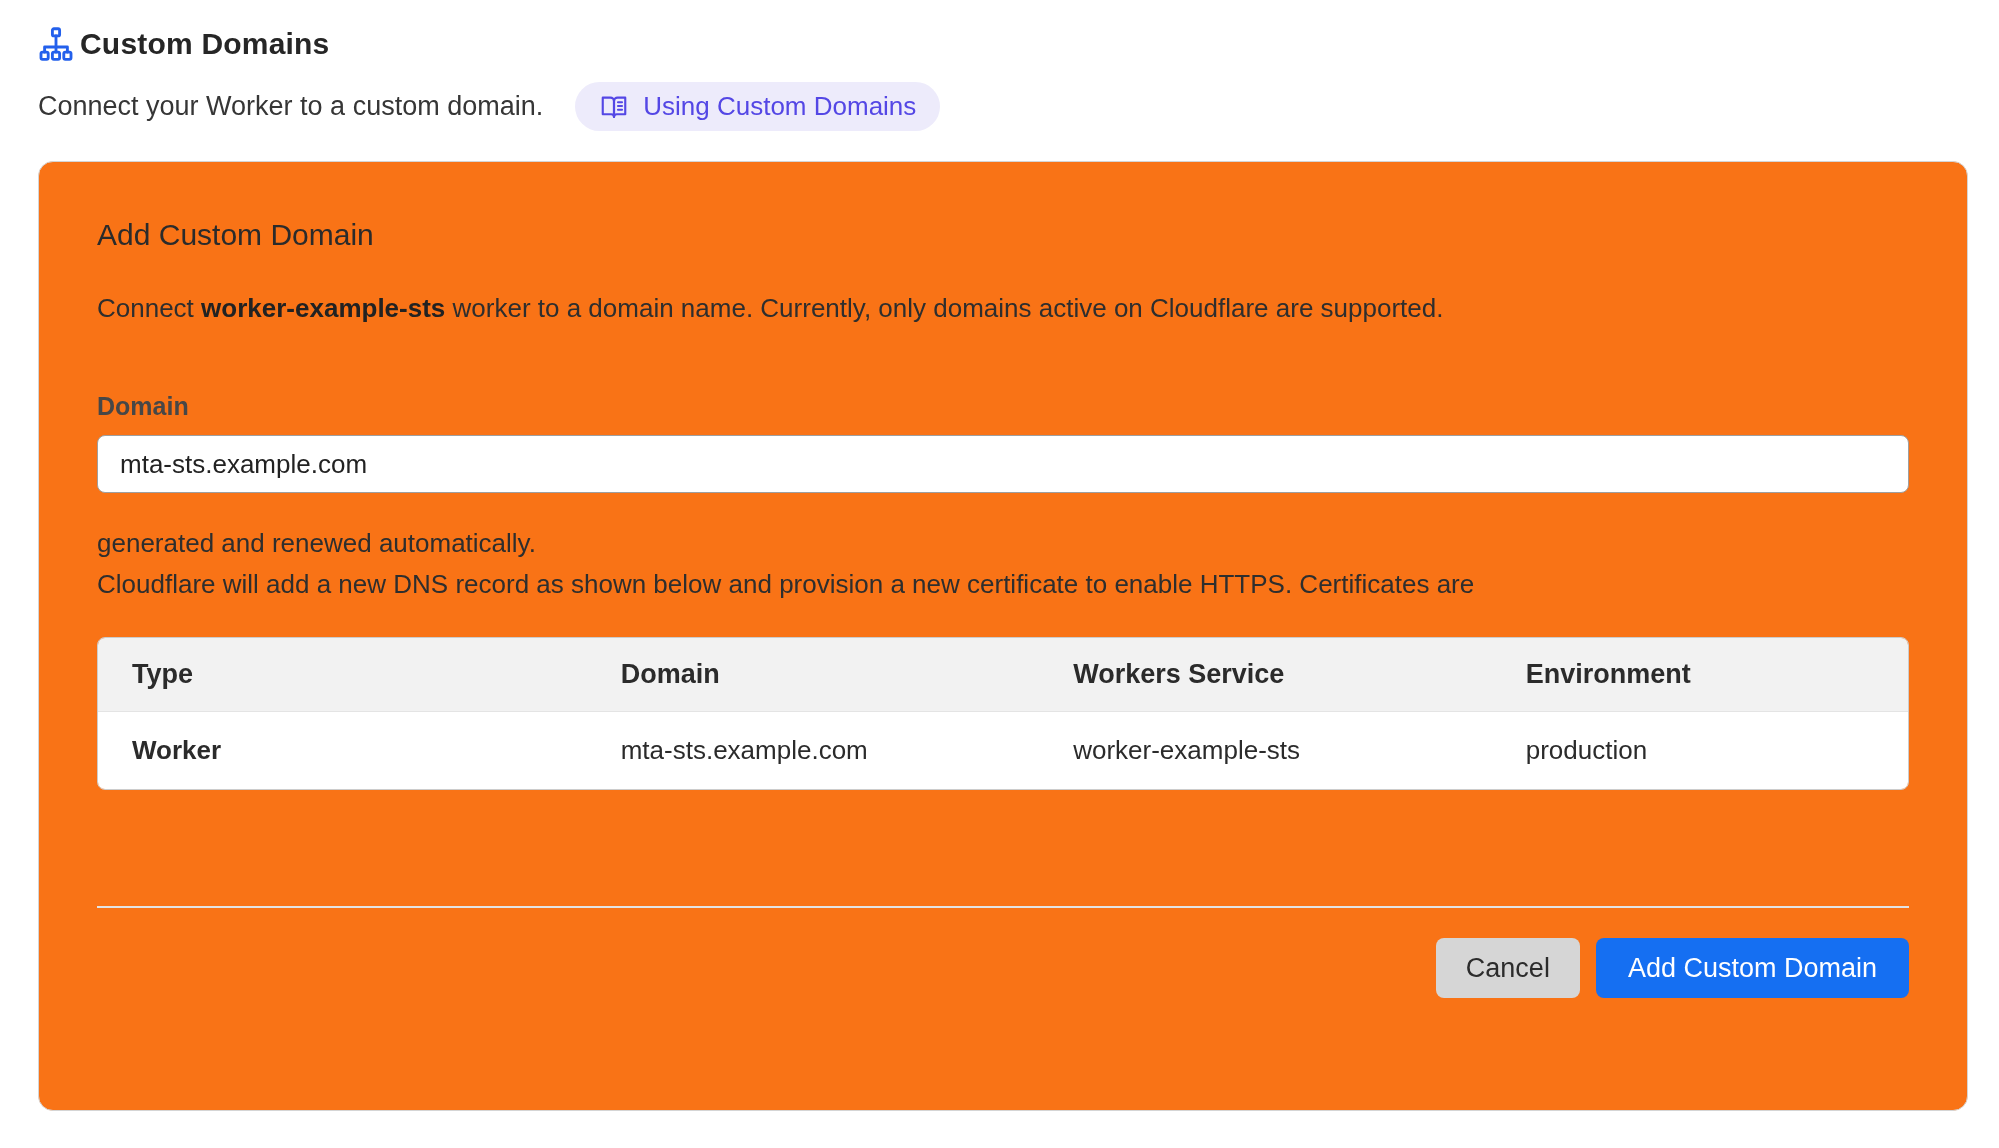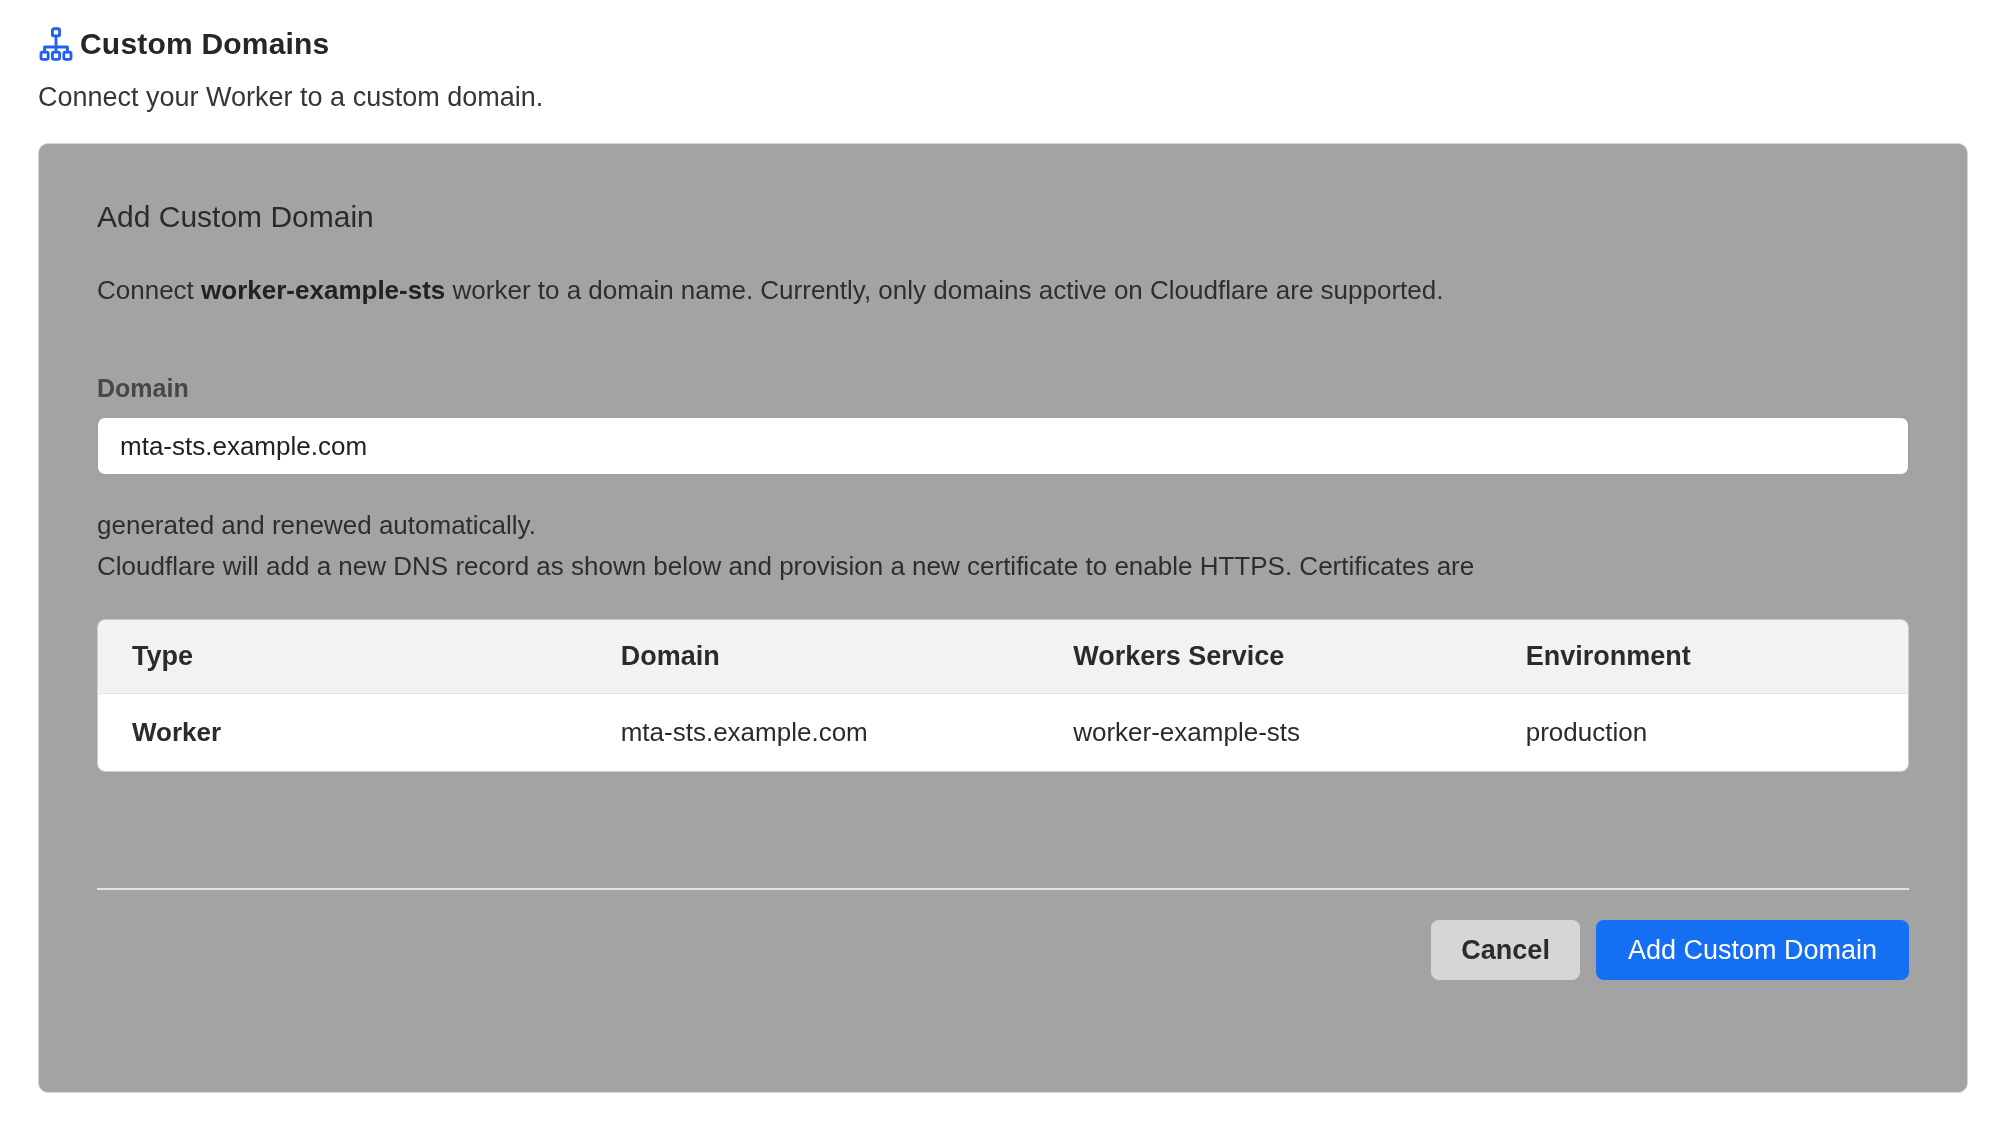--- a/index.html
+++ b/index.html
@@ -24,22 +24,22 @@
     display: inline-flex; align-items: center; gap: 14px;
     background: #edebfb; color: #5447e5;
     border-radius: 25px; padding: 9px 24px;
     font-size: 26px; text-decoration: none; cursor: pointer;
   }
 
   
   .card {
     margin-top: 30px;
     width: 1930px; height: 950px;
-    border: 1px solid #d5d5d5; border-radius: 10px;
-    background: #a3a3a3;
+    border: 1px solid #d5d5d5; border-radius: 15px;
+    background: #f97316;
     padding: 56px 58px 0 58px;
   }
   .card h2 { font-size: 30px; font-weight: 400; color: #2b2b2b; margin: 0; }
   .card-description { font-size: 26px; color: #2e2e2e; margin: 36px 0 5px 0; line-height: 40px; }
   .card-description b { font-weight: 700; color: #222; }
 
   .field-label { display: block; margin-top: 64px; font-size: 25px; font-weight: 700; color: #474747; }
   .text-input {
     display: block; margin-top: 14px; width: 100%; height: 58px;
     border: 1px solid #9f9f9f; border-radius: 8px;
@@ -71,21 +71,21 @@
   .cell-bold { font-weight: 700; }
 
   
   .footer-divider { border: none; border-top: 2px solid #e3e3e3; margin: 116px 0 0 0; }
   .actions { display: flex; justify-content: flex-end; gap: 16px; margin-top: 30px; }
   .btn {
     height: 60px; border: none; border-radius: 8px;
     font-size: 27px; font-family: inherit; cursor: pointer;
     display: inline-flex; align-items: center;
   }
-  .btn-cancel { background: #d6d6d6; color: #2c2c2c; padding: 0 30px; font-weight: bold; }
+  .btn-cancel { background: #d6d6d6; color: #2c2c2c; padding: 0 30px; }
   .btn-primary { background: #156ff2; color: #ffffff; padding: 0 32px; }
 </style>
 </head>
 <body>
 
 <div class="page">
 
   <div class="page-header">
     <span class="icon">
       <svg width="36" height="36" viewBox="0 0 24 24" fill="none" stroke="#2360ec" stroke-width="1.9" stroke-linecap="round" stroke-linejoin="round">
@@ -94,20 +94,30 @@
         <rect x="9.6" y="17.4" width="4.8" height="4.8" rx="1"></rect>
         <rect x="17.2" y="17.4" width="4.8" height="4.8" rx="1"></rect>
         <path d="M12 6.6 v4.6 M4.4 17.4 v-3.4 h15.2 v3.4 M12 11.2 v6.2"></path>
       </svg>
     </span>
     <h1 class="page-title">Custom Domains</h1>
   </div>
 
   <div class="page-subheader">
     <p class="page-subtitle">Connect your Worker to a custom domain.</p>
+    <a class="docs-badge">
+      <span class="icon">
+        <svg width="30" height="30" viewBox="0 0 24 24" fill="none" stroke="#5447e5" stroke-width="1.7" stroke-linecap="round" stroke-linejoin="round">
+          <path d="M3 4.5h6.2c1.5 0 2.8 1.2 2.8 2.8V20c0-1.2-1-2.2-2.2-2.2H3z"></path>
+          <path d="M21 4.5h-6.2c-1.5 0-2.8 1.2-2.8 2.8V20c0-1.2 1-2.2 2.2-2.2H21z"></path>
+          <path d="M15.2 8.2h3.2 M15.2 11.2h3.2 M15.2 14.2h3.2"></path>
+        </svg>
+      </span>
+      <span>Using Custom Domains</span>
+    </a>
   </div>
 
   <div class="card">
 
     <h2>Add Custom Domain</h2>
 
     <p class="card-description"><span>Connect </span><b>worker-example-sts</b><span> worker to a domain name. Currently, only domains active on Cloudflare are supported.</span></p>
 
     <label class="field-label">Domain</label>
     <input class="text-input" type="text" value="mta-sts.example.com" style="">

